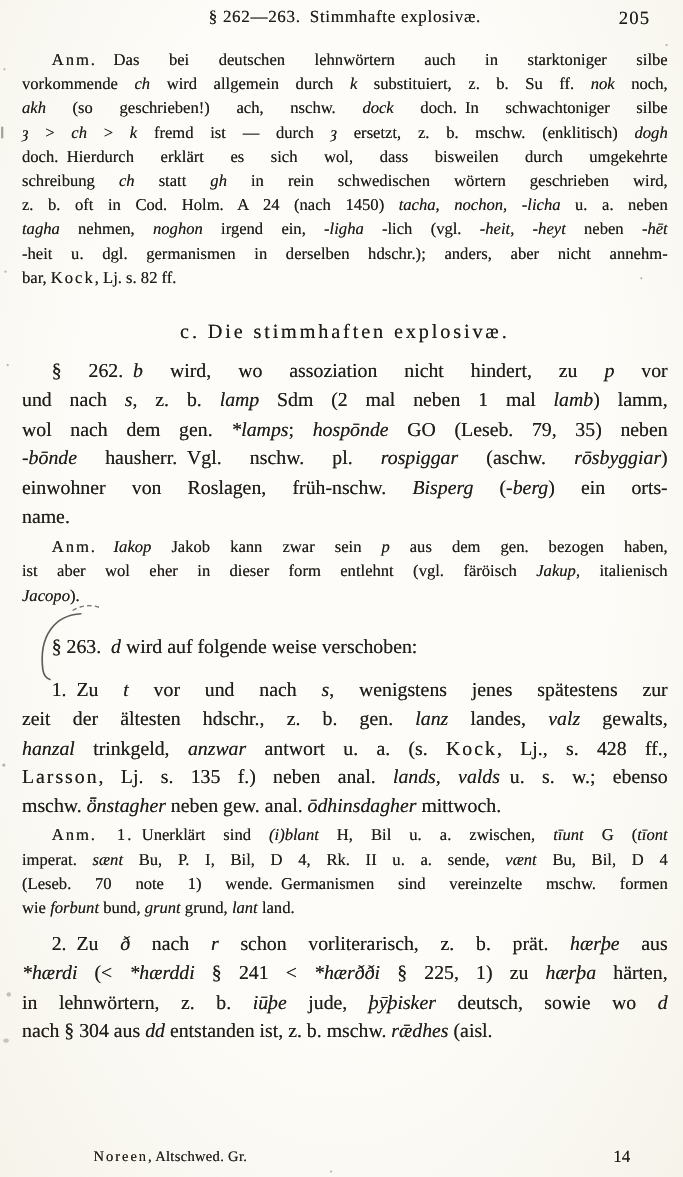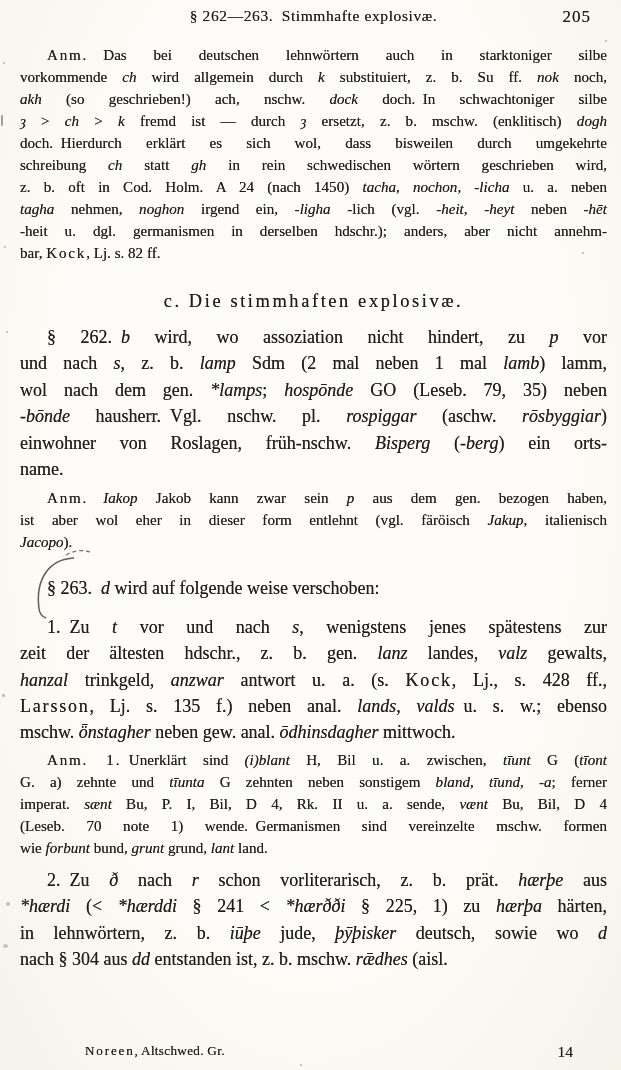--- a/index.html
+++ b/index.html
@@ -96,21 +96,20 @@
       </div>
     <div class="para b5">
         <div class="tl ind"><span>1. Zu </span><span class="it">t</span><span> vor und nach </span><span class="it">s</span><span>, wenigstens jenes spätestens zur</span></div>
         <div class="tl"><span>zeit der ältesten hdschr., z. b. gen. </span><span class="it">lanz</span><span> landes, </span><span class="it">valz</span><span> gewalts,</span></div>
         <div class="tl"><span class="it">hanzal</span><span> trinkgeld, </span><span class="it">anzwar</span><span> antwort u. a. (s. </span><span class="sp">Kock</span><span>, Lj., s. 428 ff.,</span></div>
         <div class="tl"><span class="sp">Larsson</span><span>, Lj. s. 135 f.) neben anal. </span><span class="it">lands, valds</span><span> u. s. w.; ebenso</span></div>
         <div class="tl last"><span>mschw. </span><span class="it">ȫnstagher</span><span> neben gew. anal. </span><span class="it">ōdhinsdagher</span><span> mittwoch.</span></div>
       </div>
     <div class="note b6">
         <div class="tl ind"><span class="sp">Anm. 1.</span><span> Unerklärt sind </span><span class="it">(i)blant</span><span> H, Bil u. a. zwischen, </span><span class="it">tīunt</span><span> G (</span><span class="it">tīont</span></div>
-        <div class="tl"><span>G. a) zehnte und </span><span class="it">tīunta</span><span> G zehnten neben sonstigem </span><span class="it">bland, tīund</span><span>, </span><span class="it">-a</span><span>; ferner</span></div>
         <div class="tl"><span>imperat. </span><span class="it">sænt</span><span> Bu, P. I, Bil, D 4, Rk. II u. a. sende, </span><span class="it">vænt</span><span> Bu, Bil, D 4</span></div>
         <div class="tl"><span>(Leseb. 70 note 1) wende. Germanismen sind vereinzelte mschw. formen</span></div>
         <div class="tl last"><span>wie </span><span class="it">forbunt</span><span> bund, </span><span class="it">grunt</span><span> grund, </span><span class="it">lant</span><span> land.</span></div>
       </div>
     <div class="para b7">
         <div class="tl ind"><span>2. Zu </span><span class="it">ð</span><span> nach </span><span class="it">r</span><span> schon vorliterarisch, z. b. prät. </span><span class="it">hærþe</span><span> aus</span></div>
         <div class="tl"><span class="it">*hærdi</span><span> (&lt; </span><span class="it">*hærddi</span><span> § 241 &lt; </span><span class="it">*hærðði</span><span> § 225, 1) zu </span><span class="it">hærþa</span><span> härten,</span></div>
         <div class="tl"><span>in lehnwörtern, z. b. </span><span class="it">iūþe</span><span> jude, </span><span class="it">þȳþisker</span><span> deutsch, sowie wo </span><span class="it">d</span></div>
         <div class="tl last"><span>nach § 304 aus </span><span class="it">dd</span><span> entstanden ist, z. b. mschw. </span><span class="it">rǣdhes</span><span> (aisl.</span></div>
       </div>

